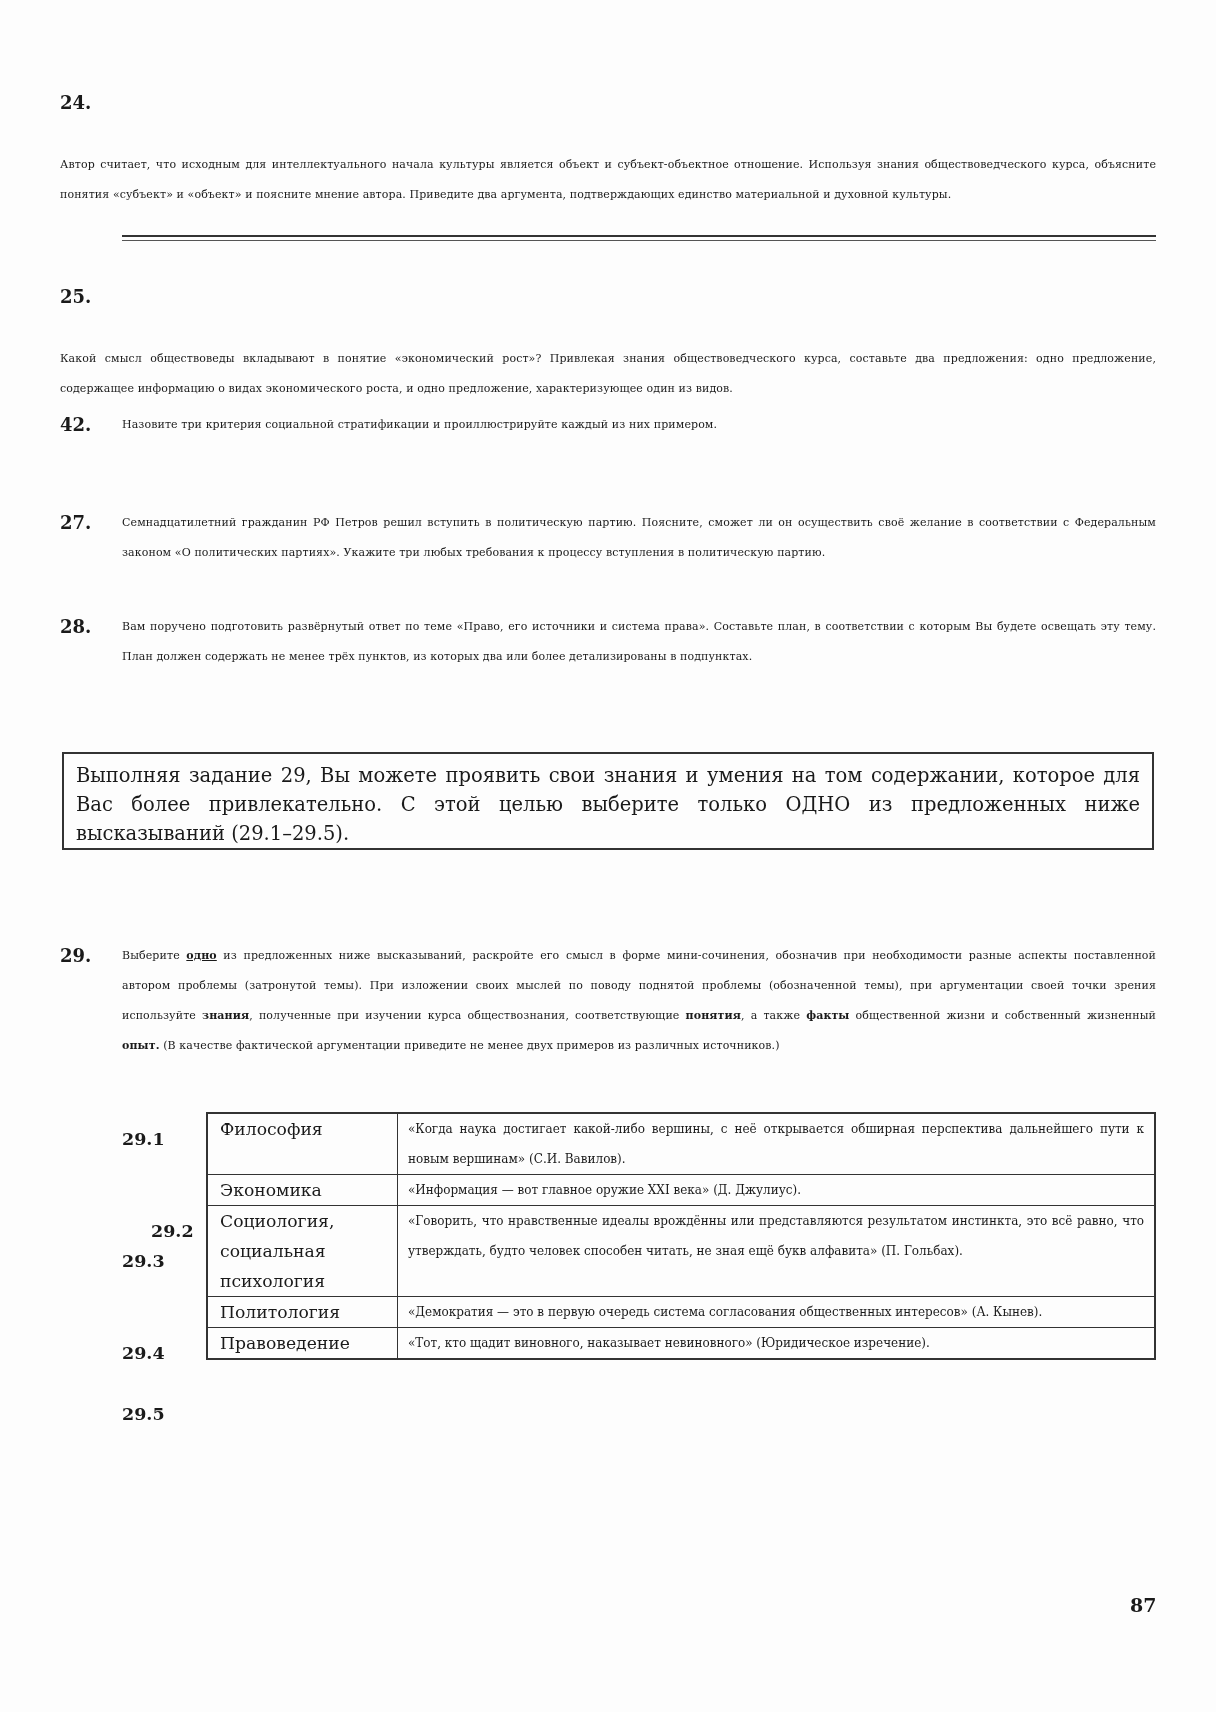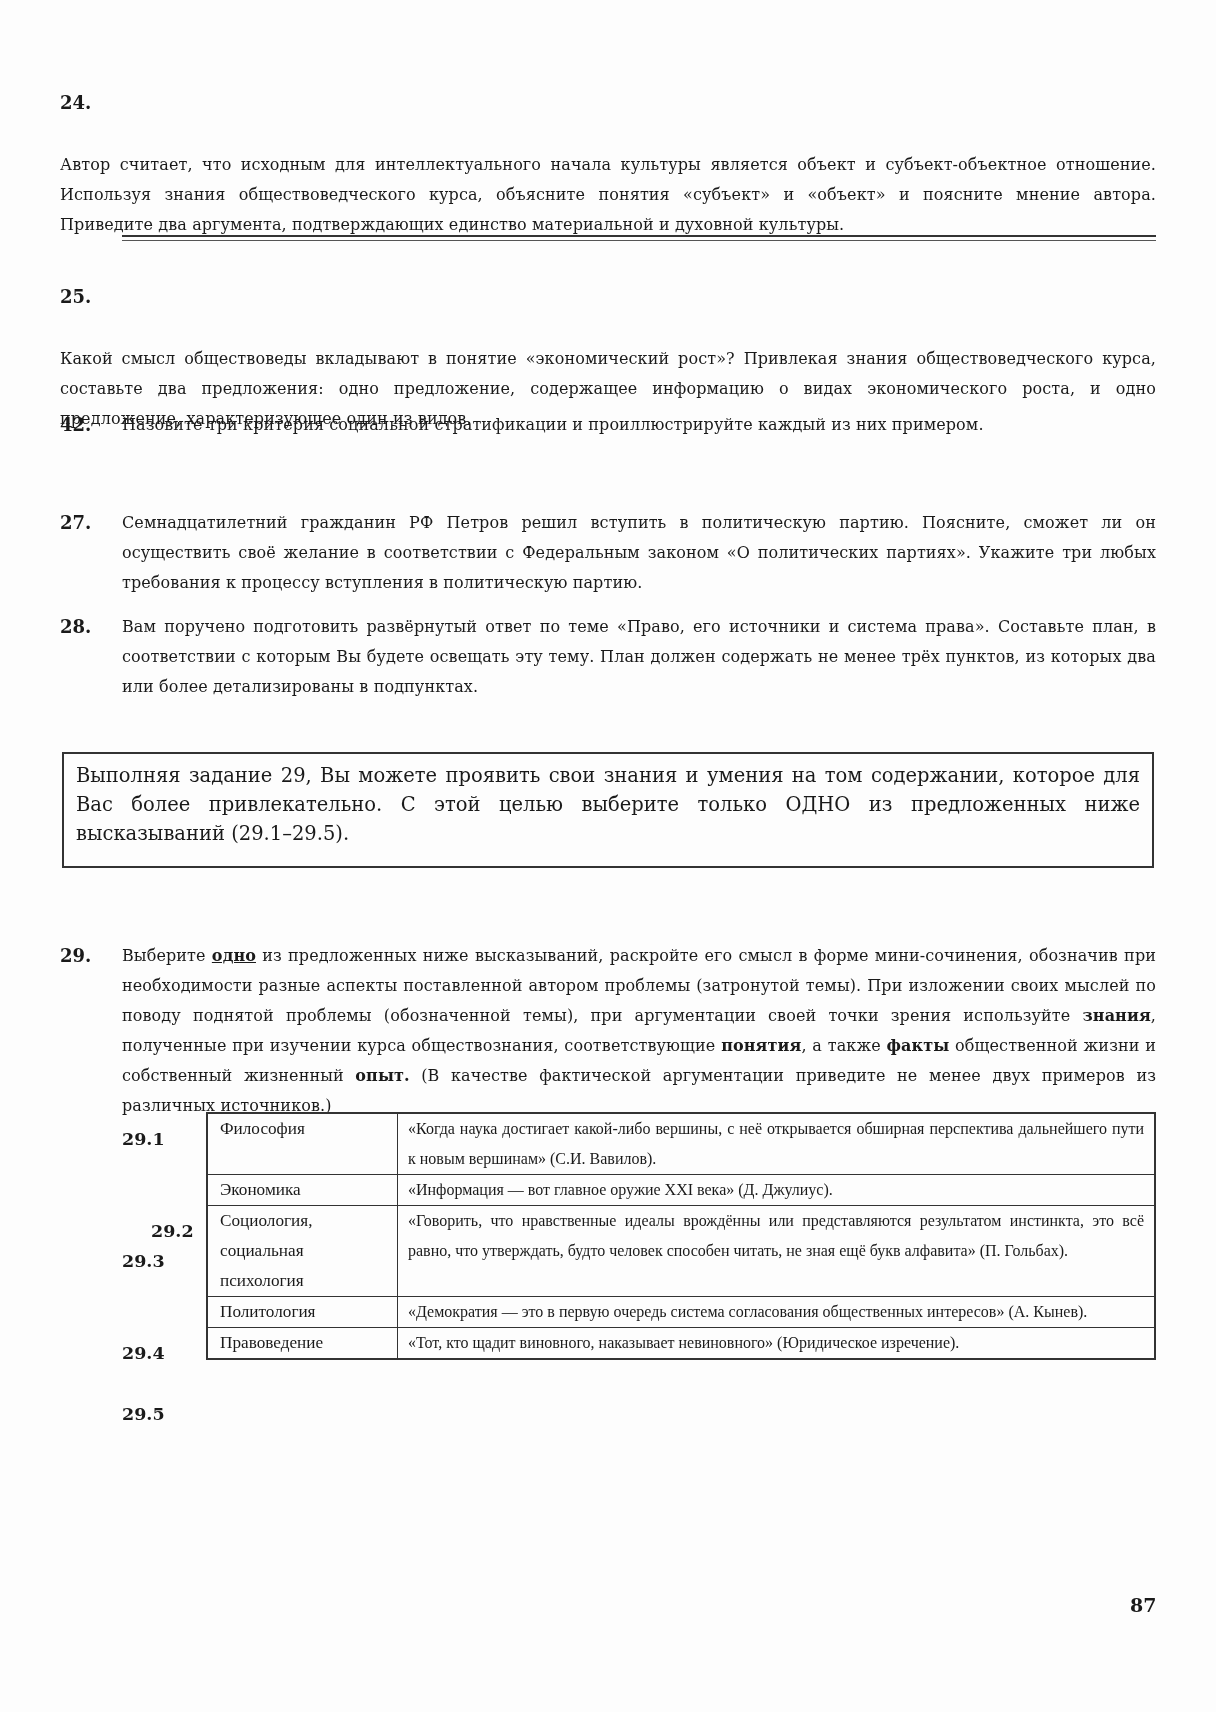--- a/index.html
+++ b/index.html
@@ -10,50 +10,50 @@
     }
     .task {
       position: absolute; left: 60px; width: 1096px;
       display: flex;
     }
     .task .num {
       width: 62px; flex: 0 0 62px;
       font-weight: bold; font-size: 18px; line-height: 30px;
     }
     .task .text {
-      flex: 1; font-size: 16px; line-height: 30px; text-align: justify;
+      flex: 1; font-size: 11px; line-height: 30px; text-align: justify;
       letter-spacing: 0.1px;
     }
     .b { font-weight: bold; }
     .u { text-decoration: underline; font-weight: bold; }
     .double-rule {
       position: absolute; left: 122px; width: 1034px; top: 235px;
       height: 3px; border-top: 2px solid #333; border-bottom: 1px solid #555;
     }
     .note-box {
-      position: absolute; left: 62px; top: 752px; width: 1092px; height: 116px;
+      position: absolute; left: 62px; top: 752px; width: 1092px; height: 98px;
       border: 2px solid #333; box-sizing: border-box;
       padding: 7px 12px; font-size: 19.5px; line-height: 29px; text-align: justify;
     }
     .qnum {
       width: 82px; flex: 0 0 82px; font-weight: bold; font-size: 17.5px;
       line-height: 30px;
     }
     .qtable {
       position: absolute; left: 206px; top: 1112px; width: 950px;
-      border: 2px solid #333; box-sizing: border-box; font-family: Liberation Serif, serif;
+      border: 2px solid #333; box-sizing: border-box;
     }
     .qt-row { display: flex; border-top: 1.5px solid #333; }
     .qt-row:first-child { border-top: none; }
     .qt-sub {
       width: 190px; flex: 0 0 190px; border-right: 1.5px solid #333;
       padding: 0 12px; box-sizing: border-box; font-size: 17.2px; line-height: 30px;
     }
     .qt-quote {
-      flex: 1; padding: 0 10px; font-size: 16px; line-height: 30px; text-align: justify;
+      flex: 1; padding: 0 10px; font-size: 12px; line-height: 30px; text-align: justify;
     }
     .qnums { position: absolute; left: 122px; top: 1112px; width: 82px; }
     .page-num {
       position: absolute; left: 1130px; top: 1594px; font-size: 19px; font-weight: bold;
     }
   </style>
 </head>
 <body>
 
 <div class="task" style="top:88px;flex-direction:column;">

